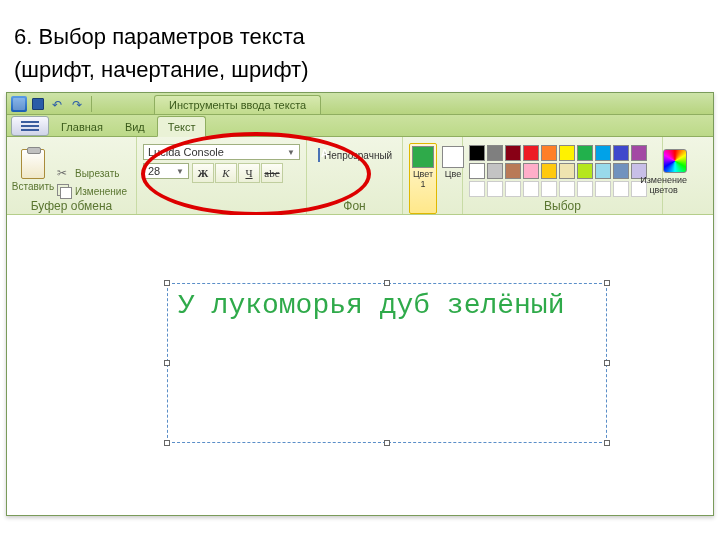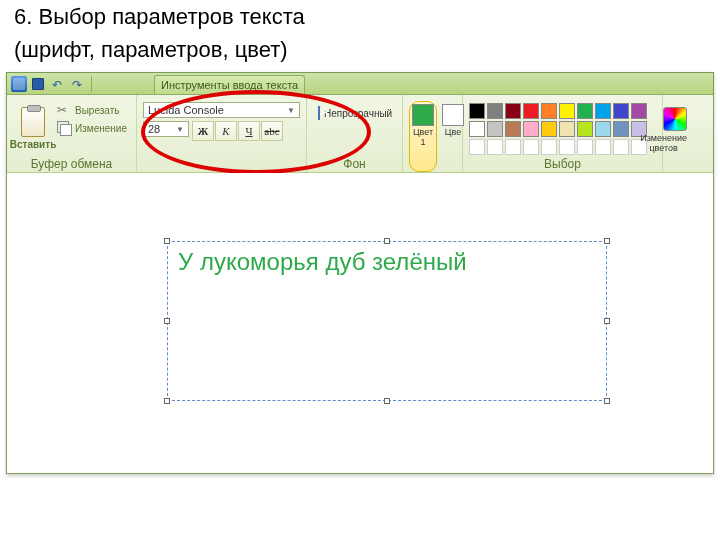--- a/index.html
+++ b/index.html
@@ -1,52 +1,52 @@
 <!DOCTYPE html>
 <html><head>
 <meta charset="utf-8">
 <style>
   * { margin:0; padding:0; box-sizing:border-box; }
   body { font-family:"Segoe UI",Tahoma,sans-serif; background:#fff; width:720px; height:540px; overflow:hidden; font-size:11px; color:#333; }
-  .caption { font-size:22px; color:#000; padding:0 14px 0 14px; line-height:1.5; }
+  .caption { font-size:22px; color:#000; padding:20px 14px 0 14px; line-height:1.5; }
   .caption .line2 { display:block; }
   .app { position:relative; margin:6px 6px 0 6px; border:1px solid #7a9b5a; box-shadow:0 2px 4px rgba(0,0,0,0.2); }
   
   .titlebar { height:22px; background:linear-gradient(to bottom,#cde3a8,#b7d47f); display:flex; align-items:center; padding:0 4px; border-bottom:1px solid #8fae60; }
   .qat { display:flex; align-items:center; gap:2px; }
   .qat .orb { width:16px; height:16px; background:linear-gradient(to bottom,#5a9ce6,#1a5db4); border-radius:2px; position:relative; }
   .qat .orb::after { content:""; position:absolute; inset:2px; background:rgba(255,255,255,0.3); border-radius:1px; }
   .qat .qbtn { width:18px; height:18px; display:flex; align-items:center; justify-content:center; }
   .qat .save { width:12px;height:12px;background:#2a5ca8;border:1px solid #1a3c70; border-radius:1px;}
   .qat .undo,.qat .redo { width:12px;height:12px; }
   .qat .undo::before { content:"↶"; color:#2a5ca8; font-size:12px;}
   .qat .redo::before { content:"↷"; color:#2a5ca8; font-size:12px;}
   .qat .sep { width:1px; height:16px; background:#8fae60; margin:0 2px;}
   .title-tabs { display:flex; margin-left:60px; height:100%; align-items:flex-end; }
-  .title-tab { padding:3px 6px; font-size:11px; }
+  .title-tab { padding:3px 14px; font-size:11px; }
   .title-tab.tools { background:linear-gradient(to bottom,#d7e9b0,#c1db8c); border:1px solid #8fae60; border-bottom:none; border-radius:3px 3px 0 0; color:#3a5a1a;}
   .title-tab.doc { background:linear-gradient(to bottom,#6daae7,#3e7fc9); border:1px solid #2a5a9a; border-bottom:none; border-radius:3px 3px 0 0; color:#fff; margin-left:4px;}
   
   .tabsrow { height:22px; background:linear-gradient(to bottom,#cbe29f,#bcd988); display:flex; align-items:flex-end; padding-left:4px; border-bottom:1px solid #8fae60;}
   .file-btn { width:38px; height:20px; background:linear-gradient(to bottom,#f7f7ff,#d0d4e8); border:1px solid #9aa; border-radius:3px; display:flex; align-items:center; justify-content:center;}
   .file-btn .bar { width:18px; height:2px; background:#3a5c9e; box-shadow:0 -4px 0 #3a5c9e, 0 4px 0 #3a5c9e;}
   .tab { padding:4px 10px 3px 10px; font-size:11px; color:#3a5a1a; margin-left:2px;}
   .tab.active { background:#eaf2d6; border:1px solid #8fae60; border-bottom:1px solid #eaf2d6; border-radius:3px 3px 0 0; margin-bottom:-1px;}
   
   .ribbon { height:78px; background:linear-gradient(to bottom,#f1f6e4,#e5eed0); display:flex; border-bottom:1px solid #b5ce8a; position:relative;}
   .group { border-right:1px solid #c8dba5; padding:2px 6px 0 6px; display:flex; flex-direction:column; position:relative;}
   .group-body { flex:1; display:flex; }
   .group-label { text-align:center; font-size:12px; color:#5a7530; padding:1px 0;}
   
   .clip { width:130px;}
   .paste { width:40px; display:flex; flex-direction:column; align-items:center; justify-content:center; padding-top:4px;}
   .paste .ico { width:24px;height:30px;border:1px solid #a98b3a; background:linear-gradient(#fff,#f0e8c8); border-radius:2px; position:relative;}
   .paste .ico::before{content:"";position:absolute;top:-3px;left:5px;width:12px;height:5px;background:#c0c0c0;border:1px solid #888;border-radius:2px;}
-  .paste .lbl { font-size:10px; color:#5a7530; margin-top:2px;font-weight:bold;}
-  .clip-right { display:flex; flex-direction:column; justify-content:flex-start; gap:4px; padding:6px 0 0 4px;}
+  .paste .lbl { font-size:10px; color:#5a7530; margin-top:2px;}
+  .clip-right { display:flex; flex-direction:column; justify-content:flex-end; gap:4px; padding:6px 0 0 4px;}
   .clip-right .row { display:flex; align-items:center; gap:4px; font-size:10px; color:#5a7530;}
   .clip-right .ci { width:14px; height:14px; }
   .cut-i::before{content:"✂";font-size:12px;color:#6a6a6a;}
   .copy-i{width:12px;height:12px;border:1px solid #888;position:relative;}
   .copy-i::after{content:"";position:absolute;left:2px;top:2px;width:10px;height:10px;border:1px solid #888;background:#fff;}
   
   .font { width:170px;}
   .font .group-body { flex-direction:column; gap:3px; padding-top:5px;}
   .sel { height:16px; background:#fff; border:1px solid #a0b080; display:flex; align-items:center; padding:0 4px; font-size:11px; position:relative;}
   .sel .dd { margin-left:auto; font-size:8px; color:#666;}
@@ -64,21 +64,21 @@
   .bg-opt { height:20px; display:flex; align-items:center; gap:4px; font-size:10px; padding:0 4px; border:1px solid transparent;}
   .bg-opt.sel-opt { background:linear-gradient(#fff8d8,#ffe88a); border:1px solid #e0b800; border-radius:2px;}
   .bg-opt .bi { width:14px;height:14px;border:1px solid #4a72b5;background:#fff;position:relative;}
   .bg-opt .bi::after{content:"A";position:absolute;left:2px;top:-1px;font-size:10px;font-weight:bold;}
   .bg-opt.opaque .bi{background:#5a86c8;}
   .bg-opt.opaque .bi::after{color:#fff;}
   
   .colors-main { width:60px;}
   .colors-main .group-body { gap:2px; padding-top:4px;}
   .cbtn { width:28px; display:flex; flex-direction:column; align-items:center; padding:2px; border:1px solid transparent;}
-  .cbtn.active { background:linear-gradient(#fff8d8,#ffe88a); border:1px solid #e0b800; border-radius:10px;}
+  .cbtn.active { background:linear-gradient(#fff8d8,#ffe88a); border:1px solid #e0b800; border-radius:2px;}
   .cbtn .sw { width:22px;height:22px;border:1px solid #888;}
   .cbtn .cl { font-size:9px; text-align:center; line-height:1.1; margin-top:2px;}
   
   .palette { width:200px;}
   .palette .group-body { padding-top:6px;}
   .pal-grid { display:grid; grid-template-columns:repeat(10,16px); grid-template-rows:repeat(3,16px); gap:2px;}
   .pal-grid .c { border:1px solid #888;}
   .pal-grid .empty { border:1px solid #ccc; background:#fff;}
   .edit-colors { width:40px; display:flex; flex-direction:column; align-items:flex-end; padding:4px 0 0 6px;}
   .edit-colors .eco { width:24px; height:24px; background:conic-gradient(#f00,#ff0,#0f0,#0ff,#00f,#f0f,#f00); border-radius:3px; border:1px solid #888;}
@@ -86,28 +86,28 @@
   
   .hl { position:absolute; border:4px solid #d00; border-radius:50%; pointer-events:none;}
   .hl1 { left:134px; top:-5px; width:230px; height:84px;}
   
   .canvas { background:#fff; height:300px; position:relative;}
   .textbox { position:absolute; left:160px; top:68px; width:440px; height:160px; border:1px dashed #5a8ec8;}
   .textbox .handle { position:absolute; width:6px; height:6px; background:#fff; border:1px solid #666;}
   .h-tl{left:-4px;top:-4px;} .h-tr{right:-4px;top:-4px;} .h-bl{left:-4px;bottom:-4px;} .h-br{right:-4px;bottom:-4px;}
   .h-tm{left:50%;top:-4px;margin-left:-3px;} .h-bm{left:50%;bottom:-4px;margin-left:-3px;}
   .h-ml{left:-4px;top:50%;margin-top:-3px;} .h-mr{right:-4px;top:50%;margin-top:-3px;}
-  .textbox .txt { font-family:Liberation Sans, sans-serif; font-size:24px; color:#2faa4a; padding:6px 10px;}
+  .textbox .txt { font-family:Liberation Mono, monospace; font-size:28px; color:#2faa4a; padding:6px 10px;}
 </style>
 </head>
 <body>
 
 <div class="caption">
   <span>6. Выбор параметров текста</span>
-  <span class="line2">(шрифт, параметров, цвет)</span>
+  <span class="line2">(шрифт, начертание, шрифт)</span>
 </div>
 
 <div class="app">
 
   <div class="titlebar">
     <div class="qat">
       <div class="orb"></div>
       <div class="qbtn">
           <div class="save"></div>
         </div>
@@ -117,20 +117,28 @@
       <div class="qbtn">
           <div class="redo"></div>
         </div>
       <div class="sep"></div>
     </div>
     <div class="title-tabs">
       <div class="title-tab tools">Инструменты ввода текста</div>
     </div>
   </div>
 
+  <div class="tabsrow">
+    <div class="file-btn">
+        <div class="bar"></div>
+      </div>
+    <div class="tab">Главная</div>
+    <div class="tab">Вид</div>
+    <div class="tab active">Текст</div>
+  </div>
 
   <div class="ribbon">
 
     <div class="group clip">
       <div class="group-body">
         <div class="paste">
           <div class="ico"></div>
           <div class="lbl">Вставить</div>
         </div>
         <div class="clip-right">

